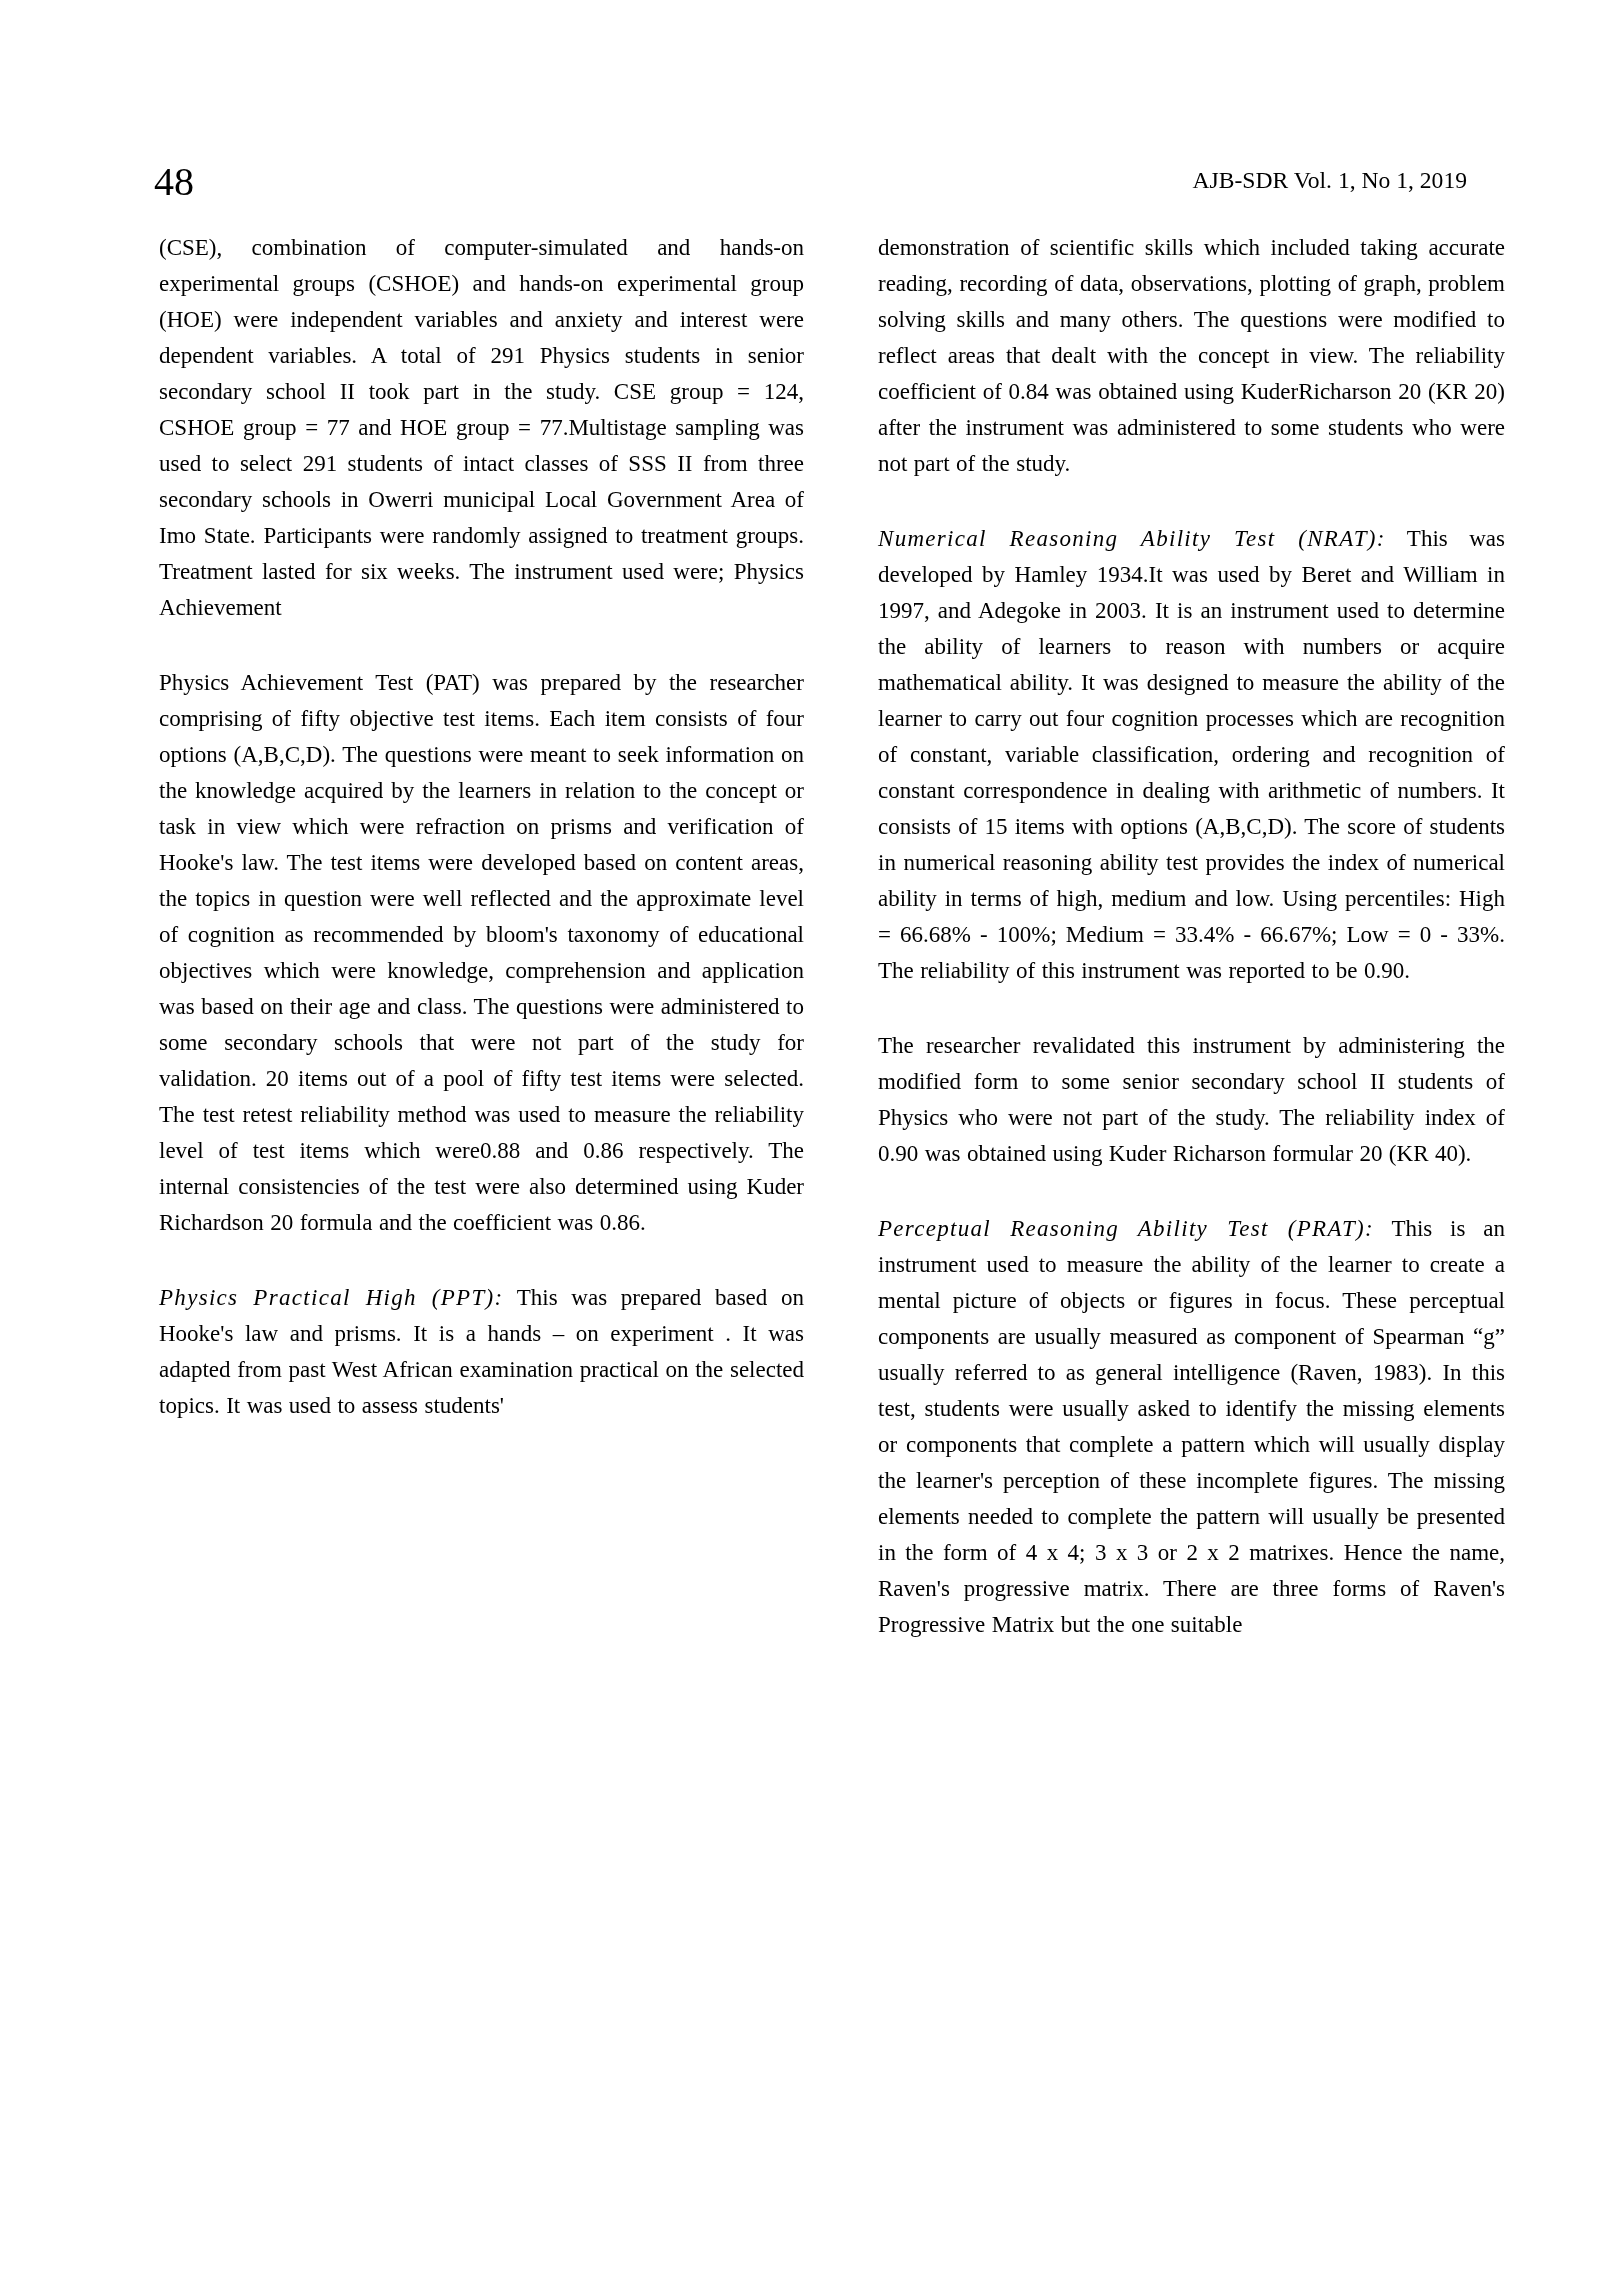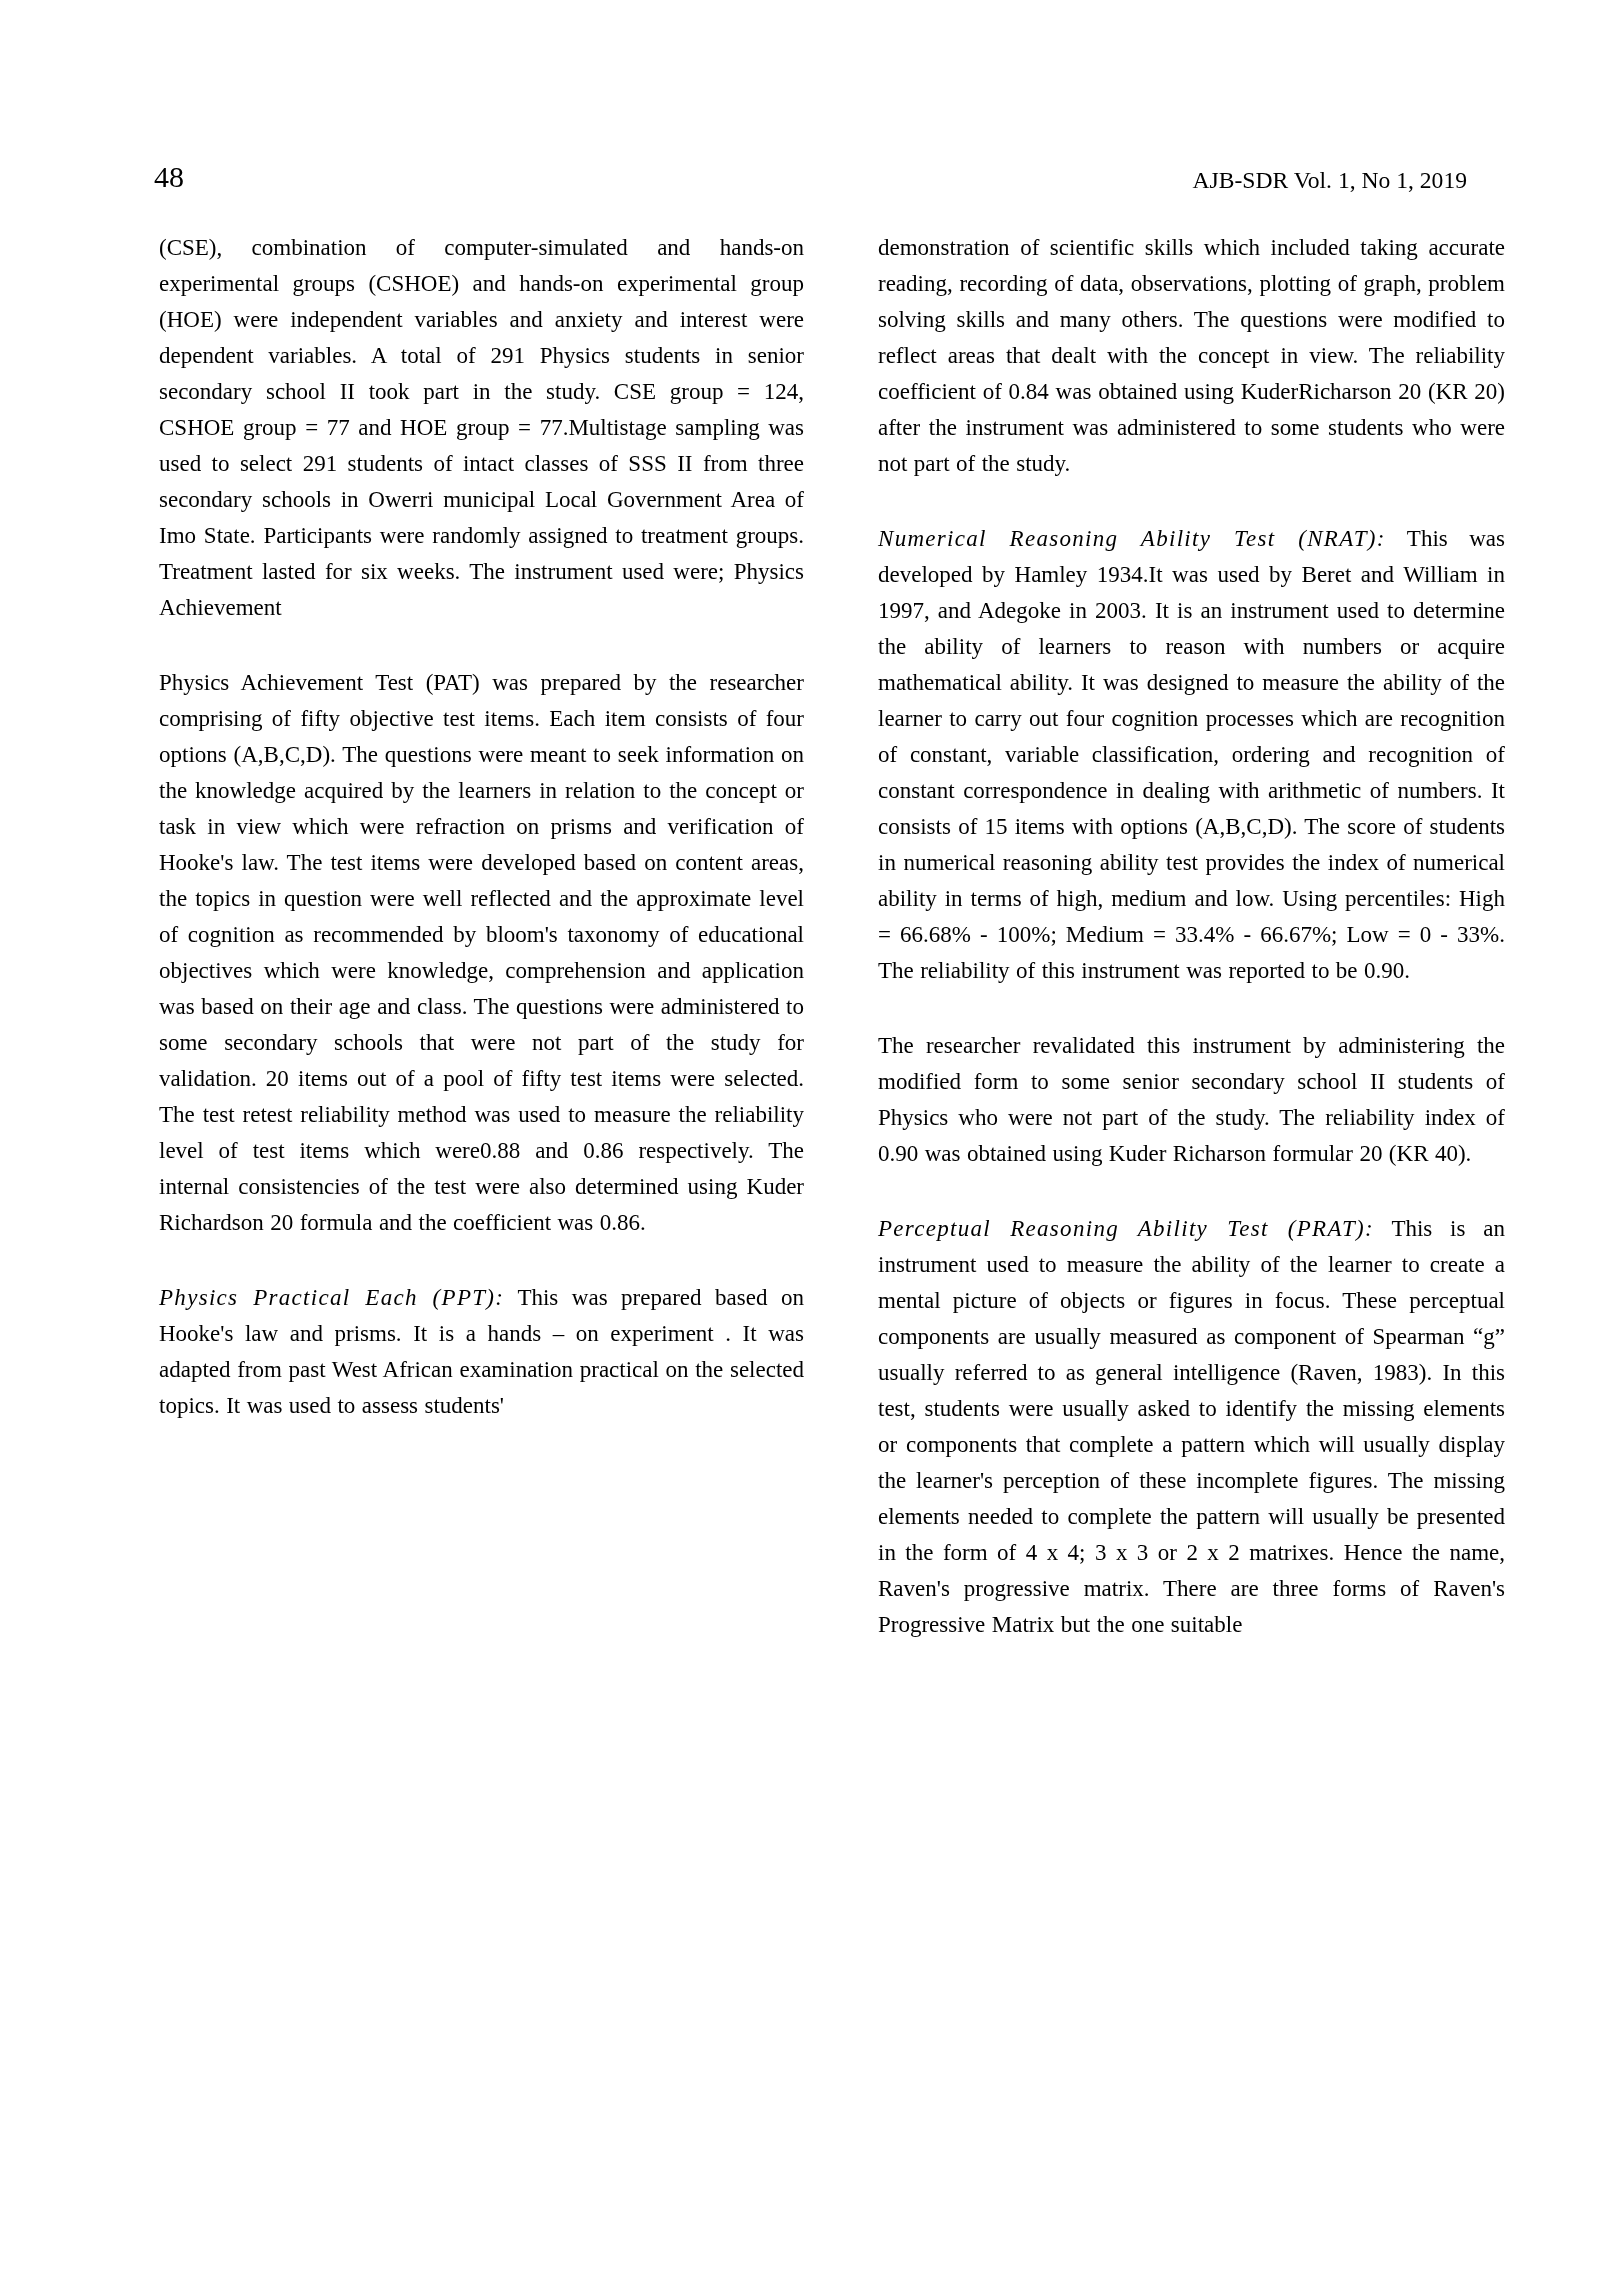--- a/index.html
+++ b/index.html
@@ -13,21 +13,21 @@
     height: 2295px;
     background: #ffffff;
     color: #000000;
     font-family: "Liberation Serif", "DejaVu Serif", serif;
     overflow: hidden;
   }
   .pagenum {
     position: absolute;
     left: 154px;
     top: 162px;
-    font-size: 30px;
+    font-size: 40px;
     line-height: 1;
     white-space: nowrap;
   }
   .journal {
     position: absolute;
     right: 156px;
     top: 169px;
     font-size: 23.6px;
     line-height: 1;
     white-space: nowrap;
@@ -51,21 +51,21 @@
 
 <div class="page">
 
   <span class="pagenum">48</span>
 
   <span class="journal">AJB-SDR Vol. 1, No 1, 2019</span>
 
   <div class="col col-left">
     <p><span class="lead"></span><span>(CSE), combination of computer-simulated and hands-on experimental groups (CSHOE) and hands-on experimental group (HOE) were independent variables and anxiety and interest were dependent variables. A total of 291 Physics students in senior secondary school II took part in the study. CSE group = 124, CSHOE group = 77 and HOE group = 77.Multistage sampling was used to select 291 students of intact classes of SSS II from three secondary schools in Owerri municipal Local Government Area of Imo State. Participants were randomly assigned to treatment groups. Treatment lasted for six weeks. The instrument used were; Physics Achievement</span></p>
     <p><span class="lead"></span><span>Physics Achievement Test (PAT) was prepared by the researcher comprising of fifty objective test items. Each item consists of four options (A,B,C,D). The questions were meant to seek information on the knowledge acquired by the learners in relation to the concept or task in view which were refraction on prisms and verification of Hooke's law. The test items were developed based on content areas, the topics in question were well reflected and the approximate level of cognition as recommended by bloom's taxonomy of educational objectives which were knowledge, comprehension and application was based on their age and class. The questions were administered to some secondary schools that were not part of the study for validation. 20 items out of a pool of fifty test items were selected. The test retest reliability method was used to measure the reliability level of test items which were0.88 and 0.86 respectively. The internal consistencies of the test were also determined using Kuder Richardson 20 formula and the coefficient was 0.86.</span></p>
-    <p><span class="lead">Physics Practical Each (PPT):</span><span> This was prepared based on Hooke's law and prisms. It is a hands – on experiment . It was adapted from past West African examination practical on the selected topics. It was used to assess students'</span></p>
+    <p><span class="lead">Physics Practical High (PPT):</span><span> This was prepared based on Hooke's law and prisms. It is a hands – on experiment . It was adapted from past West African examination practical on the selected topics. It was used to assess students'</span></p>
   </div>
 
   <div class="col col-right">
     <p><span class="lead"></span><span>demonstration of scientific skills which included taking accurate reading, recording of data, observations, plotting of graph, problem solving skills and many others. The questions were modified to reflect areas that dealt with the concept in view. The reliability coefficient of 0.84 was obtained using KuderRicharson 20 (KR 20) after the instrument was administered to some students who were not part of the study.</span></p>
     <p><span class="lead">Numerical Reasoning Ability Test (NRAT):</span><span> This was developed by Hamley 1934.It was used by Beret and William in 1997, and Adegoke in 2003. It is an instrument used to determine the ability of learners to reason with numbers or acquire mathematical ability. It was designed to measure the ability of the learner to carry out four cognition processes which are recognition of constant, variable classification, ordering and recognition of constant correspondence in dealing with arithmetic of numbers. It consists of 15 items with options (A,B,C,D). The score of students in numerical reasoning ability test provides the index of numerical ability in terms of high, medium and low. Using percentiles: High = 66.68% - 100%; Medium = 33.4% - 66.67%; Low = 0 - 33%. The reliability of this instrument was reported to be 0.90.</span></p>
     <p><span class="lead"></span><span>The researcher revalidated this instrument by administering the modified form to some senior secondary school II students of Physics who were not part of the study. The reliability index of 0.90 was obtained using Kuder Richarson formular 20 (KR 40).</span></p>
     <p><span class="lead">Perceptual Reasoning Ability Test (PRAT):</span><span> This is an instrument used to measure the ability of the learner to create a mental picture of objects or figures in focus. These perceptual components are usually measured as component of Spearman “g” usually referred to as general intelligence (Raven, 1983). In this test, students were usually asked to identify the missing elements or components that complete a pattern which will usually display the learner's perception of these incomplete figures. The missing elements needed to complete the pattern will usually be presented in the form of 4 x 4; 3 x 3 or 2 x 2 matrixes. Hence the name, Raven's progressive matrix. There are three forms of Raven's Progressive Matrix but the one suitable</span></p>
   </div>
 
 </div>

